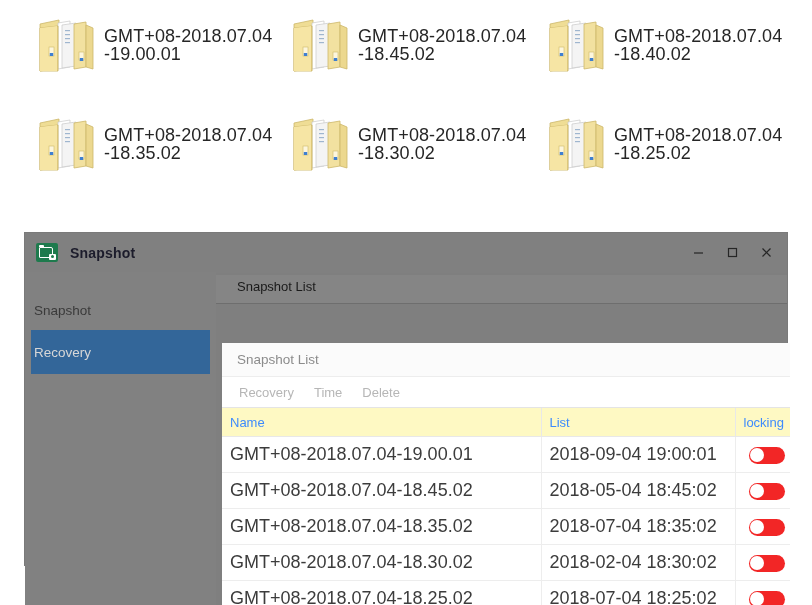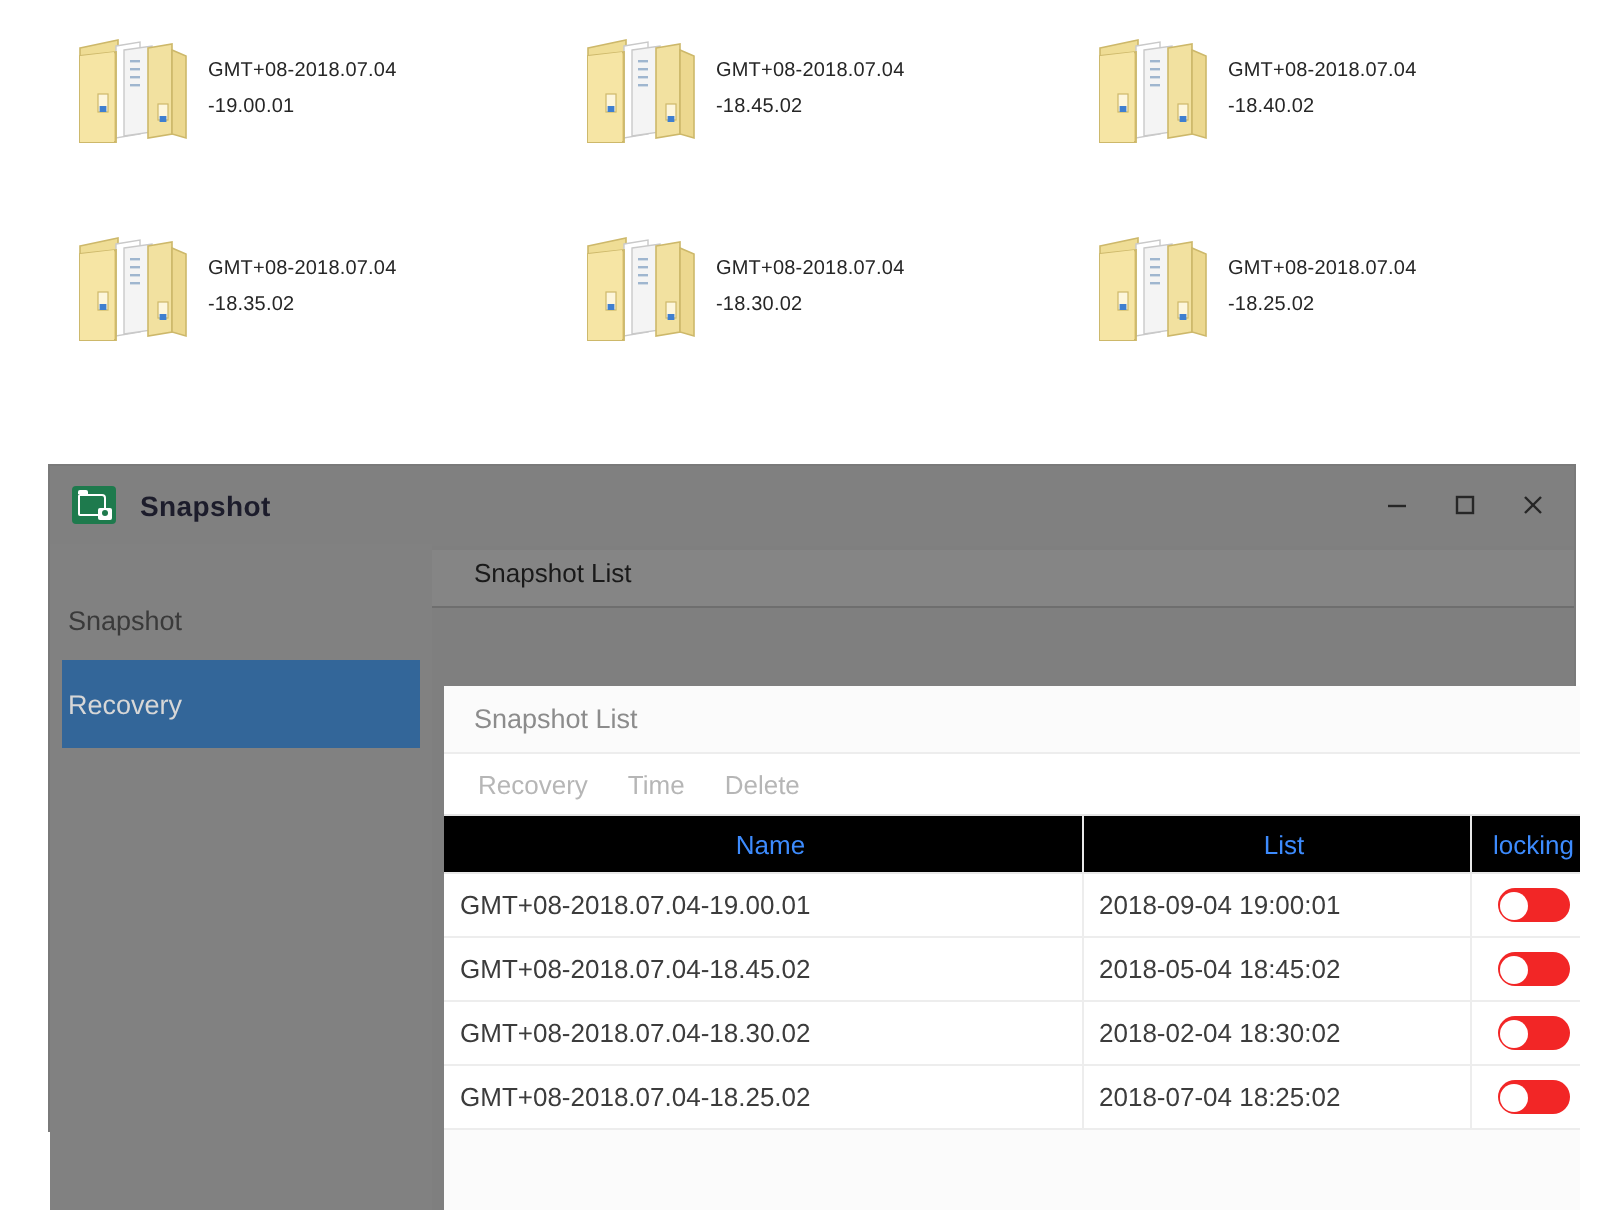--- a/index.html
+++ b/index.html
@@ -28,21 +28,21 @@
     display: flex;
     align-items: center;
   }
   .folder-icon {
     width: 62px;
     height: 62px;
     flex: 0 0 62px;
     position: relative;
   }
   .folder-label {
-    font-size: 10px;
+    font-size: 18px;
     line-height: 18px;
     color: #262626;
     white-space: pre-line;
     margin-left: 6px;
     letter-spacing: 0.1px;
   }
 
   
   #app-window {
     position: absolute;
@@ -219,33 +219,33 @@
   }
   table.snap-table {
     border-collapse: collapse;
     width: 568px;
     table-layout: fixed;
   }
   table.snap-table col.c-name { width: 319px; }
   table.snap-table col.c-time { width: 194px; }
   table.snap-table col.c-lock { width: 55px; }
   table.snap-table th {
-    text-align: center;
+    text-align: left;
     font-weight: normal;
     font-size: 13px;
     color: #3d8bfd;
     padding: 6px 0 6px 8px;
     height: 16px;
     border-right: 1px solid #e8e8e8;
     border-bottom: 1px solid #e8e8e8;
-    background: #000000;
+    background: #fef9c3;
   }
   table.snap-table th:last-child { border-right: none; margin-left: 20px; }
   table.snap-table td {
-    font-size: 13px;
+    font-size: 18px;
     color: #3c3c3c;
     padding: 7px 0 7px 8px;
     height: 14px;
     border-right: 1px solid #ededed;
     border-bottom: 1px solid #ededed;
     background: #ffffff;
     white-space: nowrap;
   }
   table.snap-table td:last-child { border-right: none; }
   td.lock-cell { padding-left: 0; text-align: center; }
@@ -561,20 +561,25 @@
                   <td>GMT+08-2018.07.04-19.00.01</td>
                   <td>2018-09-04 19:00:01</td>
                   <td class="lock-cell"><span class="toggle"><span class="knob"></span></span></td>
                 </tr>
                 <tr>
                   <td>GMT+08-2018.07.04-18.45.02</td>
                   <td>2018-05-04 18:45:02</td>
                   <td class="lock-cell"><span class="toggle"><span class="knob"></span></span></td>
                 </tr>
                 <tr>
+                  <td>GMT+08-2018.07.04-18.35.02</td>
+                  <td>2018-07-04 18:35:02</td>
+                  <td class="lock-cell"><span class="toggle"><span class="knob"></span></span></td>
+                </tr>
+                <tr>
                   <td>GMT+08-2018.07.04-18.30.02</td>
                   <td>2018-02-04 18:30:02</td>
                   <td class="lock-cell"><span class="toggle"><span class="knob"></span></span></td>
                 </tr>
                 <tr>
                   <td>GMT+08-2018.07.04-18.25.02</td>
                   <td>2018-07-04 18:25:02</td>
                   <td class="lock-cell"><span class="toggle"><span class="knob"></span></span></td>
                 </tr>
               </tbody>

